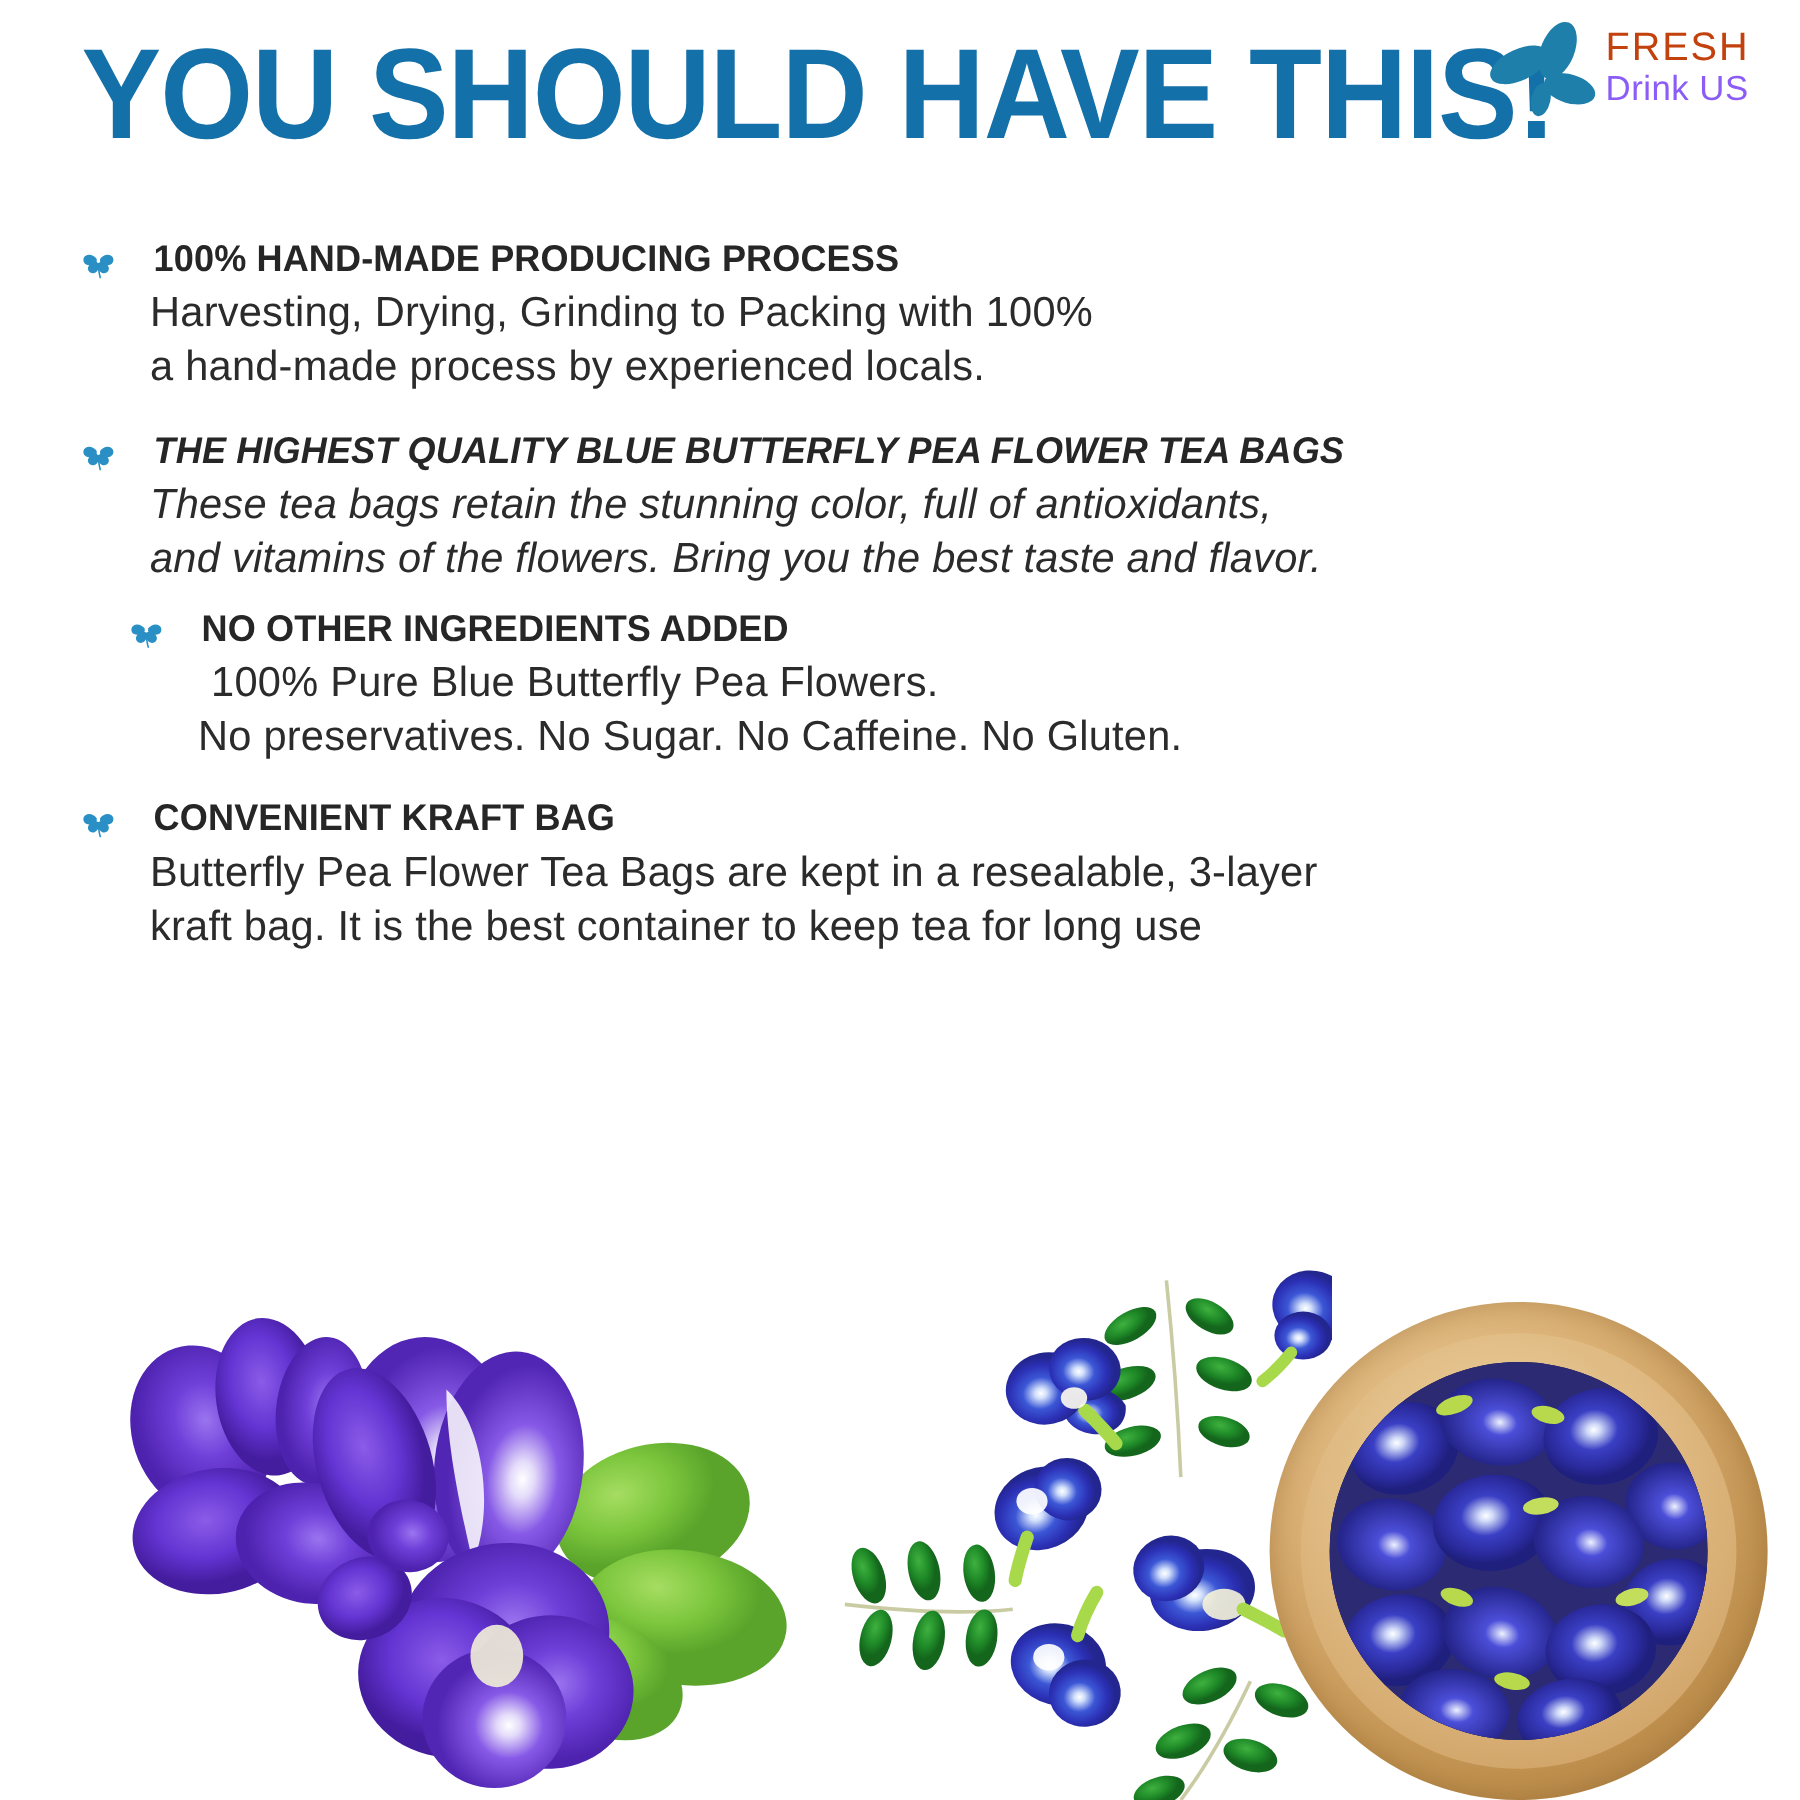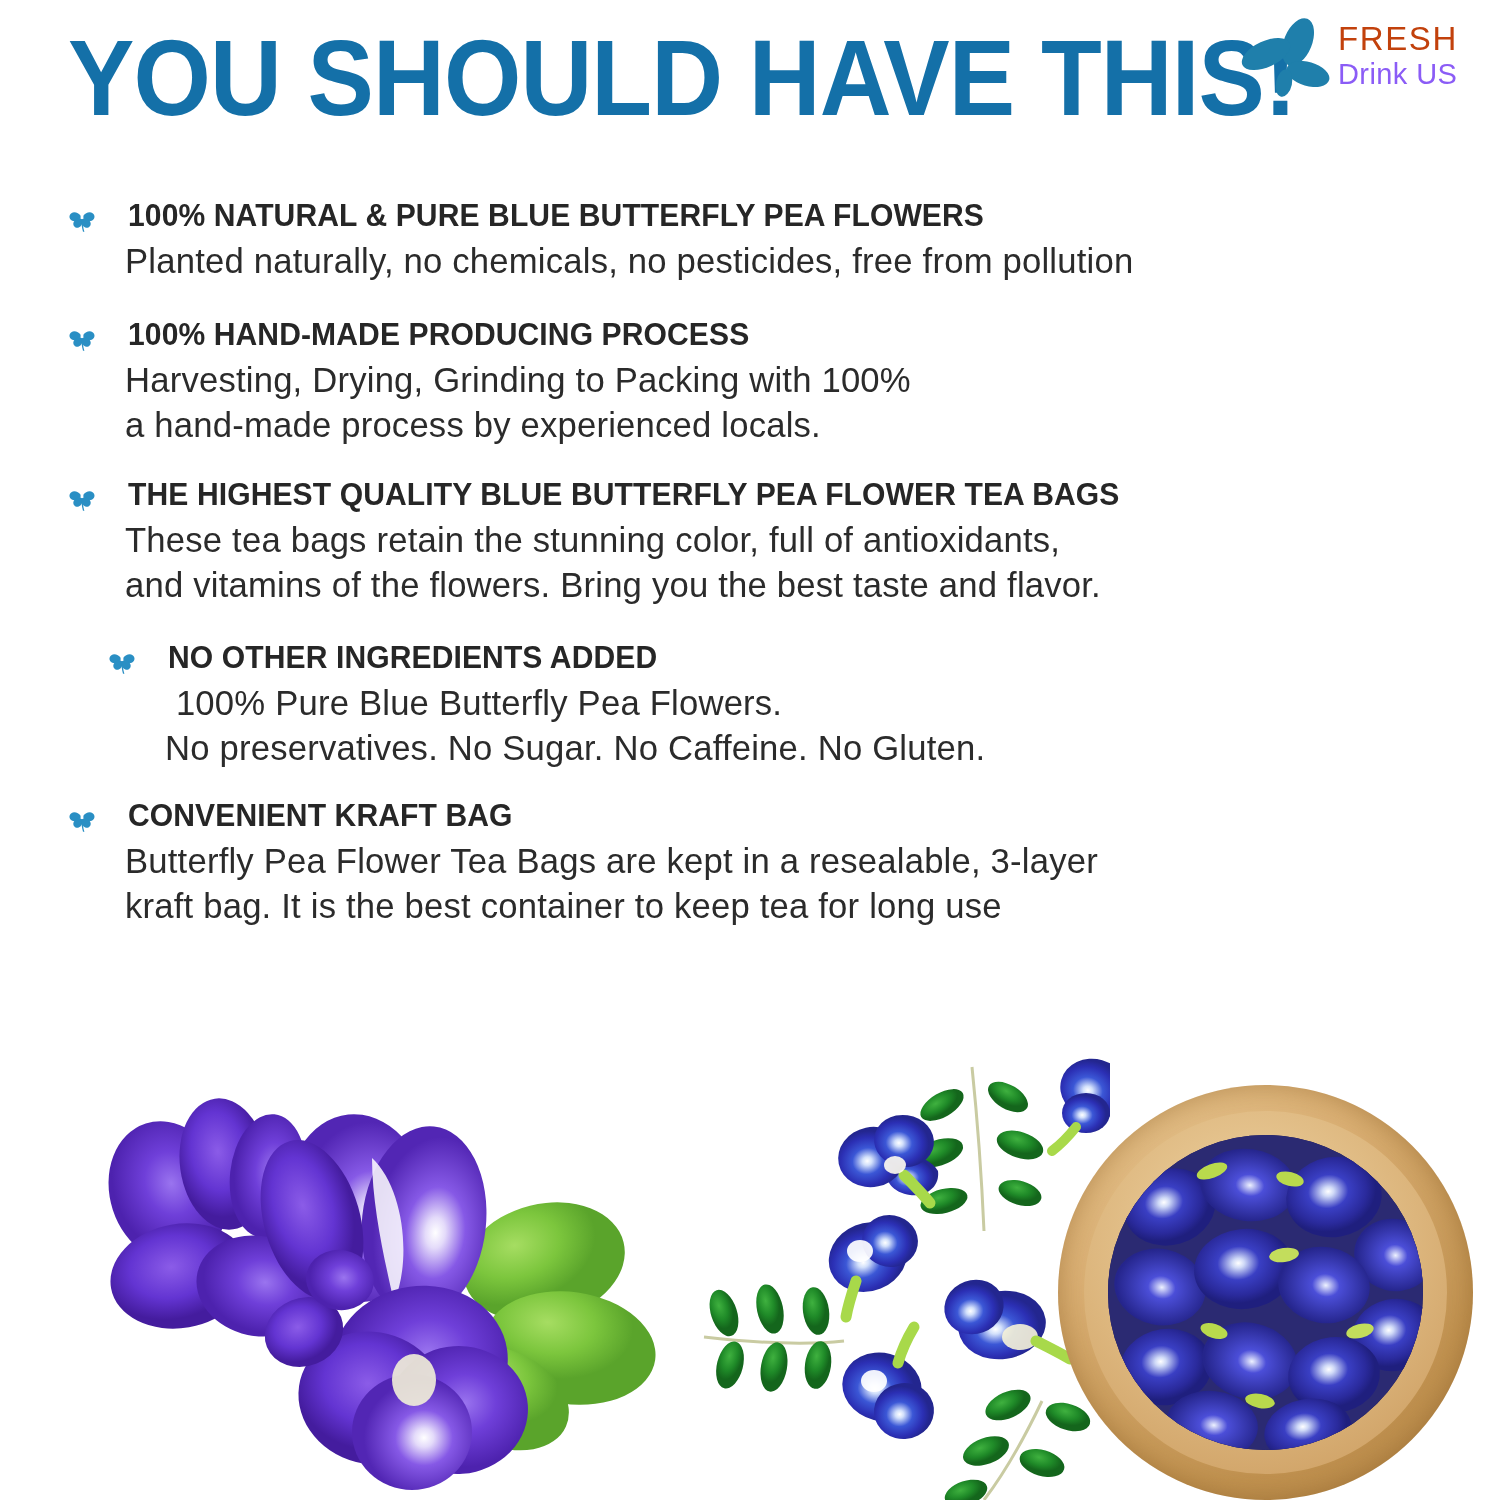--- a/index.html
+++ b/index.html
@@ -123,21 +123,21 @@
     letter-spacing: 0.2px;
     transform: scaleX(0.99);
     transform-origin: left top;
   }
   .feature-body .ln { display: block; white-space: nowrap; }
   .feature-body .ln.indent { padding-left: 11px; }
 
   
   .feature.f1 { margin-bottom: 32px; }
   .feature.f2 { margin-bottom: 28px; }
-  .feature.f3 { margin-bottom: 31px; }
+  .feature.f3 { margin-bottom: 16px; font-style: italic; }
   .feature.f4 { margin-bottom: 26px; margin-left: 40px; }
   .feature.f5 { margin-bottom: 0; }
 
   
   #photos {
     position: absolute;
     left: 0;
     top: 1025px;
     width: 1500px;
     height: 475px;
@@ -205,35 +205,20 @@
       <div id="logo-text">
         <div id="logo-fresh">FRESH</div>
         <div id="logo-drink">Drink US</div>
       </div>
 
     </div>
   </div>
 
   <div id="features">
 
-    <div class="feature f1">
-      <svg class="clover-icon" viewBox="0 0 32 32">
-        <g fill="#2a8fc4">
-          <path d="M14.6 13.8C12.6 11 8.4 9.2 5.4 11.2 2.6 13 3 17 5.8 18.4c2.6 1.3 6.3.4 8.8-2.3z"></path>
-          <path d="M17.4 13.8c2-2.8 6.2-4.6 9.2-2.6 2.8 1.8 2.4 5.8-.4 7.2-2.6 1.3-6.3.4-8.8-2.3z"></path>
-          <path d="M14.6 16.4c-2.6-.3-6.4 1.2-7.2 4.6-.7 3.1 2.4 5.6 5.3 4.5 2.6-1 4.2-4.2 4.1-7.6z"></path>
-          <path d="M17.4 16.4c2.6-.3 6.4 1.2 7.2 4.6.7 3.1-2.4 5.6-5.3 4.5-2.6-1-4.2-4.2-4.1-7.6z"></path>
-          <path d="M15.3 17.2h1.5c-.2 4.3.4 8.6 1.6 12.6h-1.4c-1.1-4-1.7-8.3-1.7-12.6z"></path>
-        </g>
-      </svg>
-      <div class="feature-heading">100% NATURAL &amp; PURE BLUE BUTTERFLY PEA FLOWERS</div>
-      <div class="feature-body">
-        <span class="ln">Planted naturally, no chemicals, no pesticides, free from pollution</span>
-      </div>
-    </div>
 
     <div class="feature f2">
       <svg class="clover-icon" viewBox="0 0 32 32">
         <g fill="#2a8fc4">
           <path d="M14.6 13.8C12.6 11 8.4 9.2 5.4 11.2 2.6 13 3 17 5.8 18.4c2.6 1.3 6.3.4 8.8-2.3z"></path>
           <path d="M17.4 13.8c2-2.8 6.2-4.6 9.2-2.6 2.8 1.8 2.4 5.8-.4 7.2-2.6 1.3-6.3.4-8.8-2.3z"></path>
           <path d="M14.6 16.4c-2.6-.3-6.4 1.2-7.2 4.6-.7 3.1 2.4 5.6 5.3 4.5 2.6-1 4.2-4.2 4.1-7.6z"></path>
           <path d="M17.4 16.4c2.6-.3 6.4 1.2 7.2 4.6.7 3.1-2.4 5.6-5.3 4.5-2.6-1-4.2-4.2-4.1-7.6z"></path>
           <path d="M15.3 17.2h1.5c-.2 4.3.4 8.6 1.6 12.6h-1.4c-1.1-4-1.7-8.3-1.7-12.6z"></path>
         </g>

